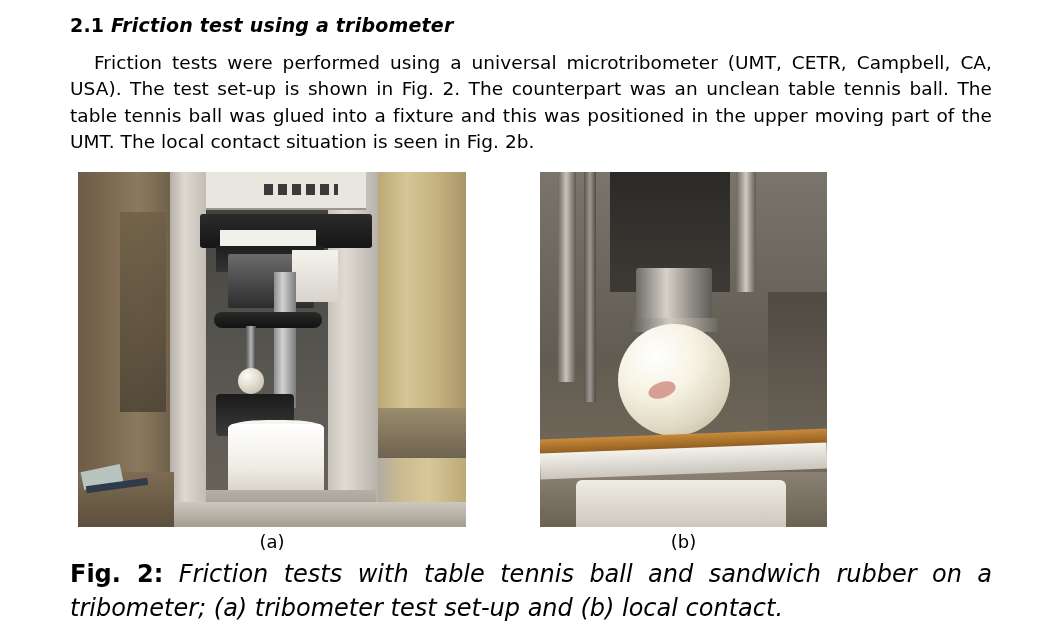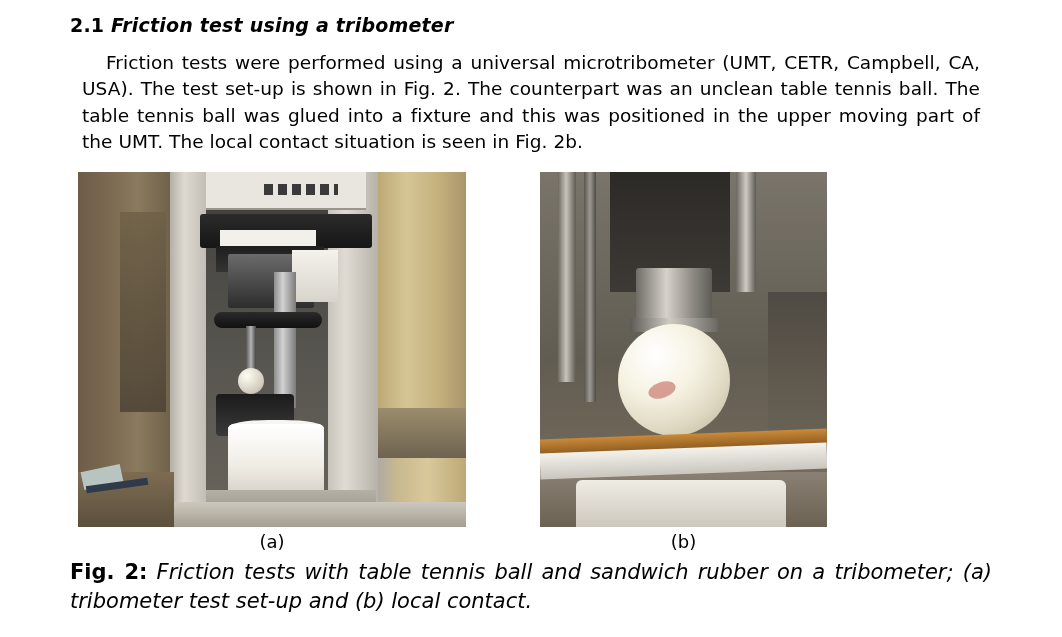--- a/index.html
+++ b/index.html
@@ -30,21 +30,21 @@
   }
   .section-heading .num {
     font-style: normal;
     font-weight: bold;
   }
   .body-text {
     font-size: 18.5px;
     line-height: 1.42;
     text-align: justify;
     text-justify: inter-word;
-    margin: 12px;
+    margin: 0;
     text-indent: 24px;
     letter-spacing: 0.05px;
   }
   .figure-row {
     display: flex;
     flex-direction: row;
     align-items: flex-start;
     justify-content: flex-start;
     margin-top: 17px;
     gap: 74px;
@@ -67,21 +67,21 @@
   .photo-b {
     width: 287px;
     height: 355px;
   }
   .fig-sublabel {
     font-size: 18px;
     margin-top: 4px;
     text-align: center;
   }
   .fig-caption {
-    font-size: 21px;
+    font-size: 24px;
     line-height: 1.4;
     margin-top: 6px;
     text-align: justify;
     font-style: italic;
   }
   .fig-caption .lead {
     font-style: normal;
     font-weight: bold;
   }
 

